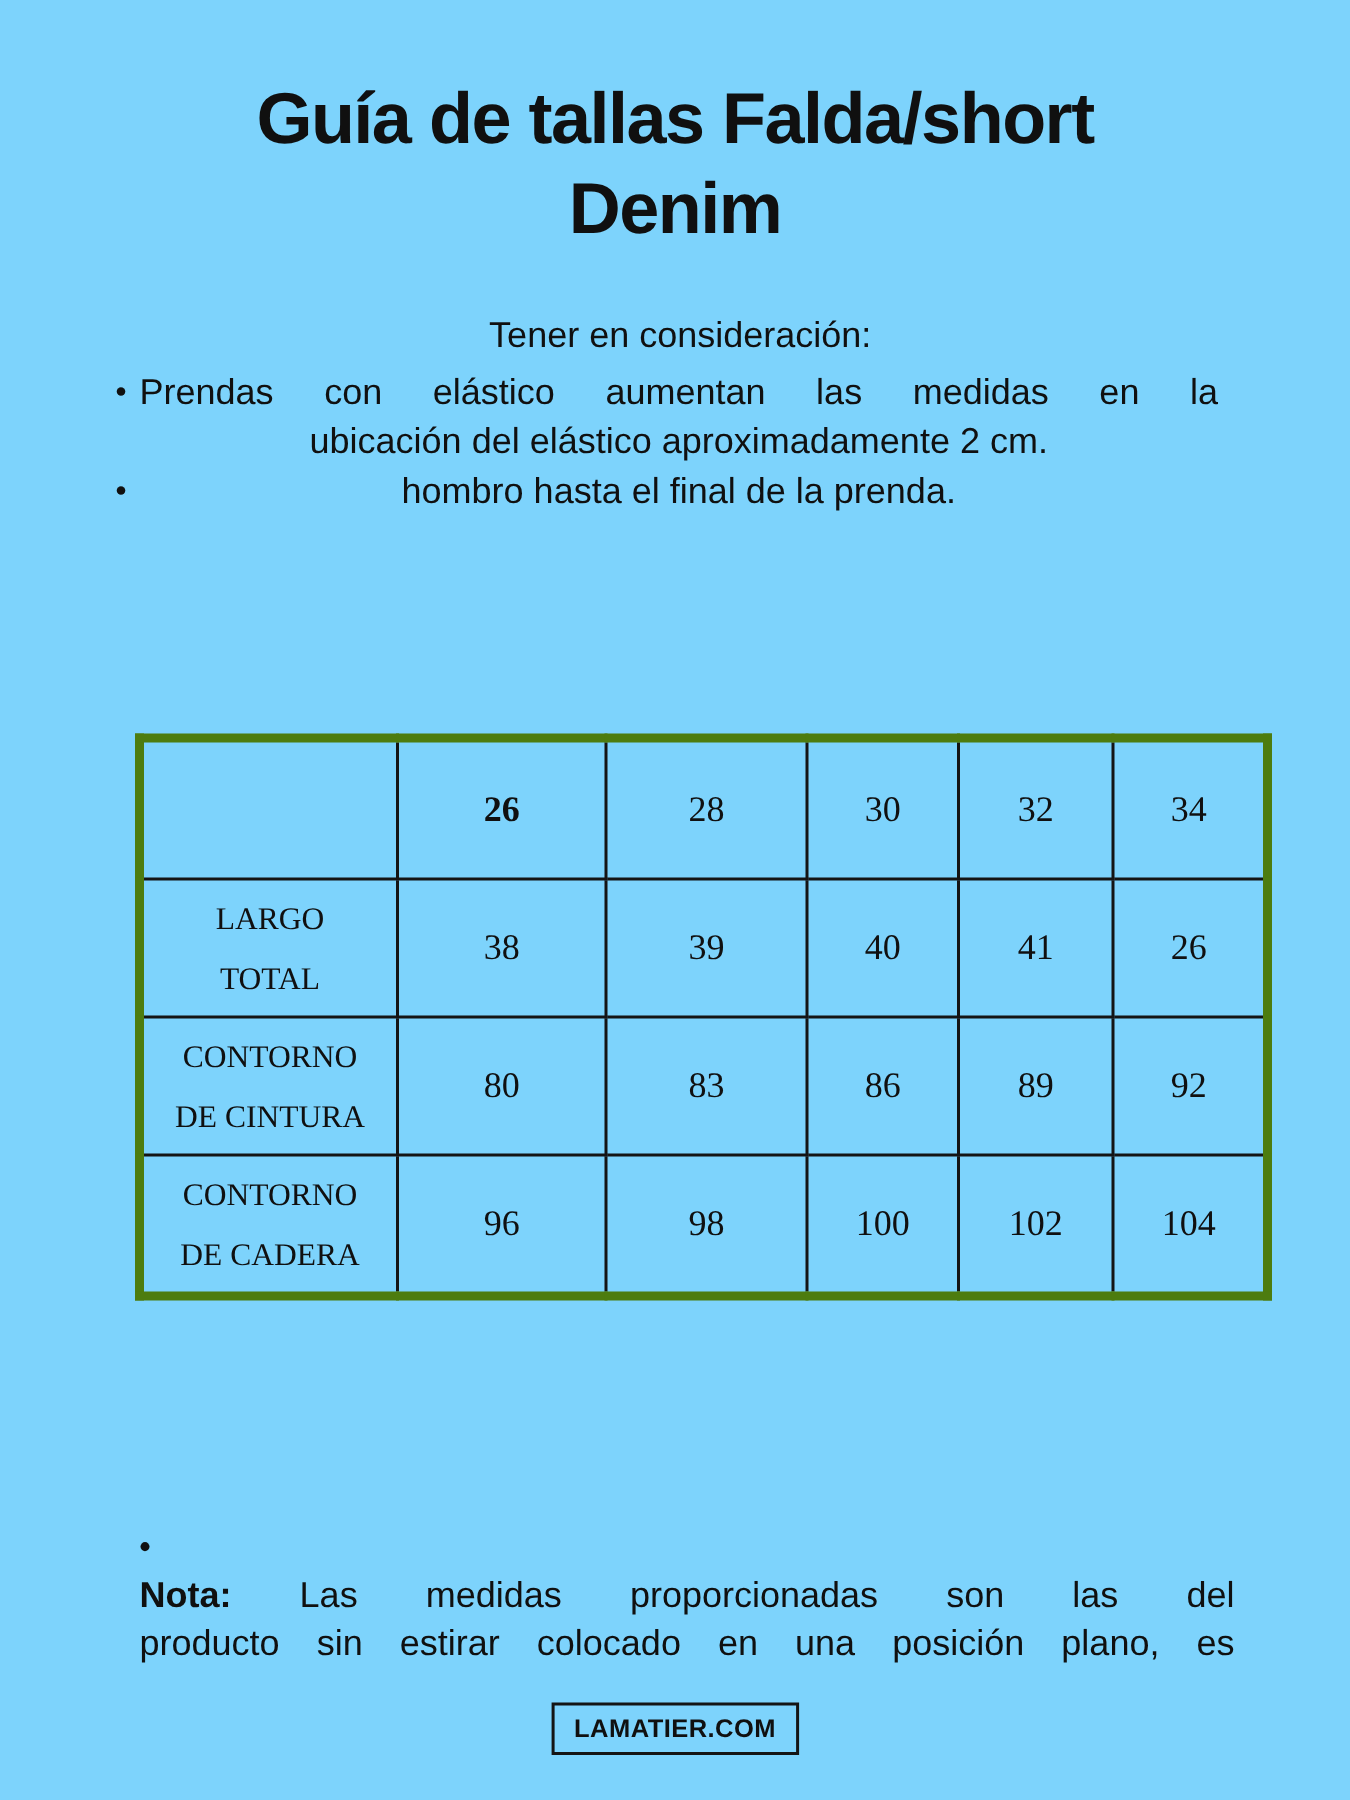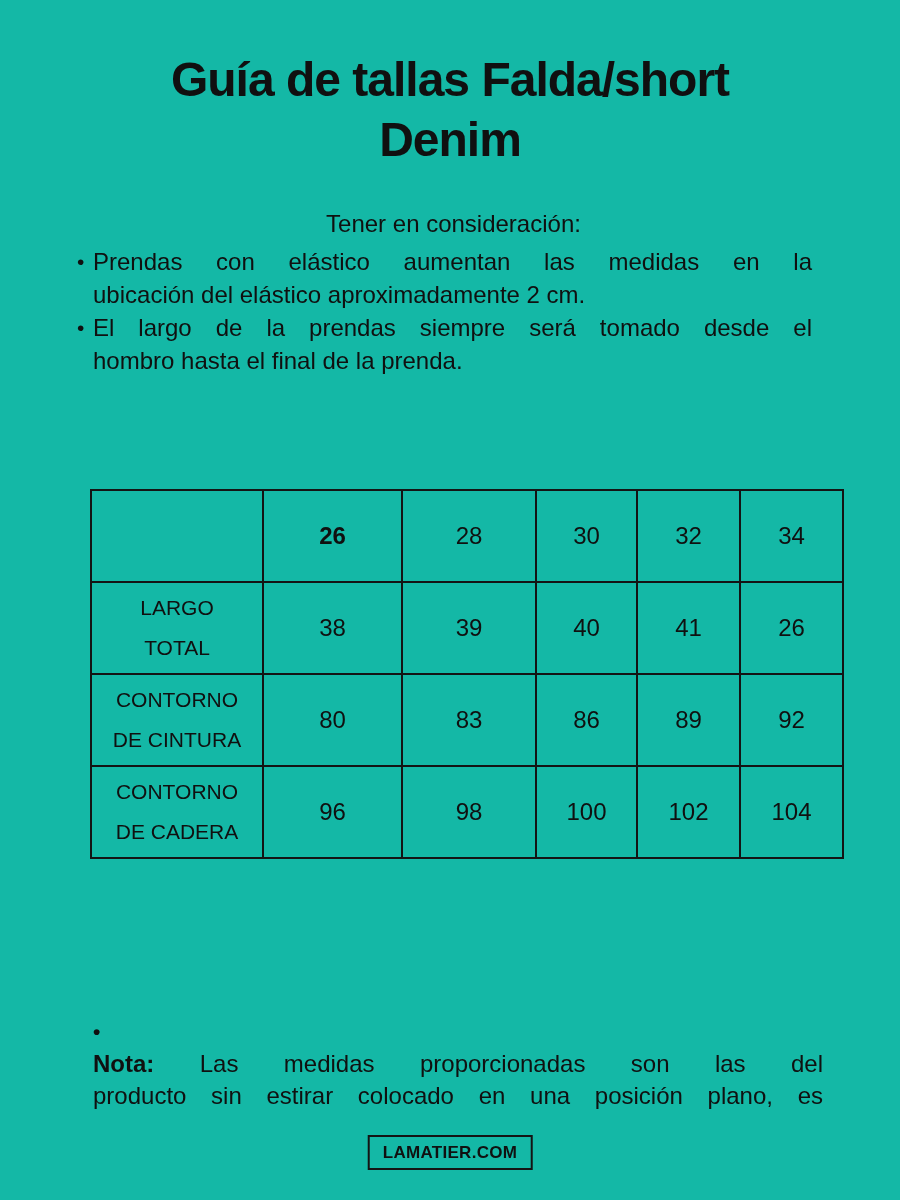--- a/index.html
+++ b/index.html
@@ -1,20 +1,20 @@
 <!DOCTYPE html>
 <html><head>
 <meta charset="utf-8">
 <style>
   html, body { margin: 0; padding: 0; background: #f2f1ee; }
   .page {
     position: relative;
     width: 900px;
     height: 1200px;
-    background: #14b8a6;
+    background: #7dd3fc;
     color: #101010;
     font-family: "Liberation Sans", sans-serif;
     overflow: hidden;
   }
 
   
   .title {
     position: absolute;
     top: 50px;
     left: 0;
@@ -34,33 +34,34 @@
     width: 735px;
     font-size: 24px;
     line-height: 33px;
   }
   .considerations .heading { padding-left: 18px; text-align: center; }
   .bullets { margin-top: 5px; }
   .bullet { display: flex; }
   .marker { flex: 0 0 16px; font-size: 21px; }
   .marker::before { content: "\2022"; }
   .bullet .lines { flex: 1; min-width: 0; }
-  .line { text-align: left; }
+  .line { text-align: center; }
   .line.fill { text-align: justify; text-align-last: justify; }
   .bold { font-weight: 700; }
 
   
   .size-table {
     position: absolute;
     top: 489px;
     left: 90px;
     width: 752px;
     border-collapse: collapse;
     table-layout: fixed;
-    border: 2px solid #4d7c0f;
+    border: 6px solid #4d7c0f;
+    font-family: Liberation Serif, serif;
   }
   .size-table td {
     border: 2px solid #141414;
     text-align: center;
     vertical-align: middle;
     font-size: 24px;
     height: 90px;
     padding: 0;
   }
   .size-table td.label-cell {
@@ -115,21 +116,20 @@
       <div class="bullet">
         <span class="marker"></span>
         <div class="lines">
           <div class="line fill">Prendas con elástico aumentan las medidas en la</div>
           <div class="line">ubicación del elástico aproximadamente 2 cm.</div>
         </div>
       </div>
       <div class="bullet">
         <span class="marker"></span>
         <div class="lines">
-          <div class="line fill">El largo de la prendas siempre será tomado desde el</div>
           <div class="line">hombro hasta el final de la prenda.</div>
         </div>
       </div>
     </div>
   </div>
 
   <table class="size-table">
     <colgroup>
       <col style="width:172px">
       <col style="width:139px">

